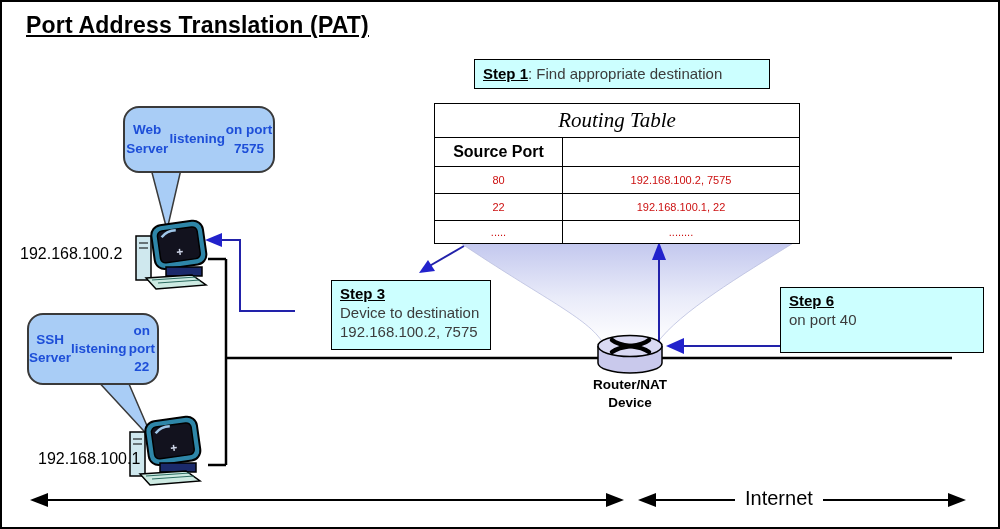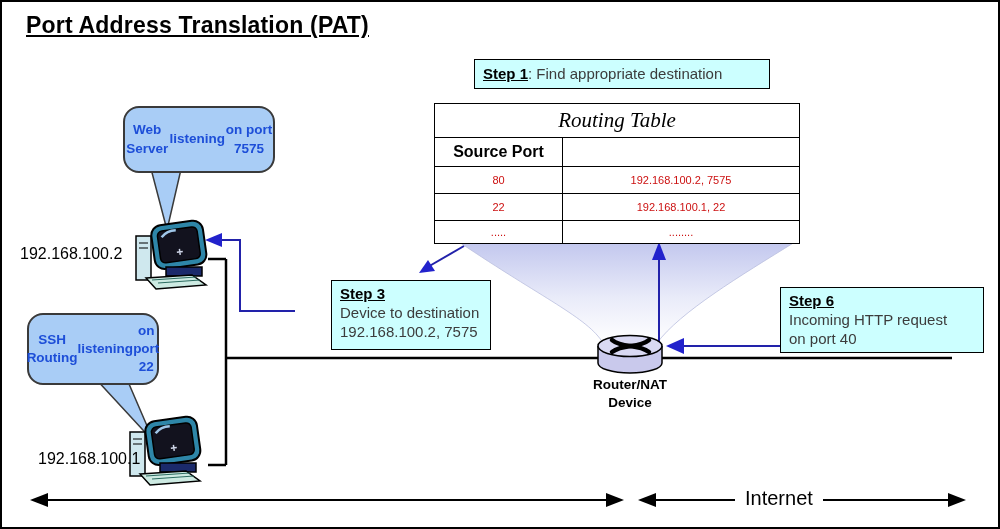--- a/index.html
+++ b/index.html
@@ -170,37 +170,36 @@
       <div class="rcell c2">........</div>
     </div>
   </div>
 
   <div class="abs bubble bub-web">
     <span>Web Server</span>
     <span>listening</span>
     <span>on port 7575</span>
   </div>
   <div class="abs bubble bub-ssh">
-    <span>SSH Routing</span>
+    <span>SSH Server</span>
     <span>listening</span>
     <span>on port 22</span>
   </div>
 
   <div class="abs iplabel ip1">192.168.100.2</div>
   <div class="abs iplabel ip2">192.168.100.1</div>
 
   <div class="abs stepbox step3">
     <div><span class="steplabel">Step 3</span></div>
     <div>Device to destination</div>
     <div>192.168.100.2, 7575</div>
   </div>
 
   <div class="abs stepbox step1">
     <div><span class="steplabel">Step 6</span></div>
-    <div>Incoming HTTP request</div>
     <div>on port 40</div>
   </div>
 
   <div class="abs routerlabel">
     <div>Router/NAT</div>
     <div>Device</div>
   </div>
 
   <div class="abs zonelabel zone-internet">Internet</div>
 

